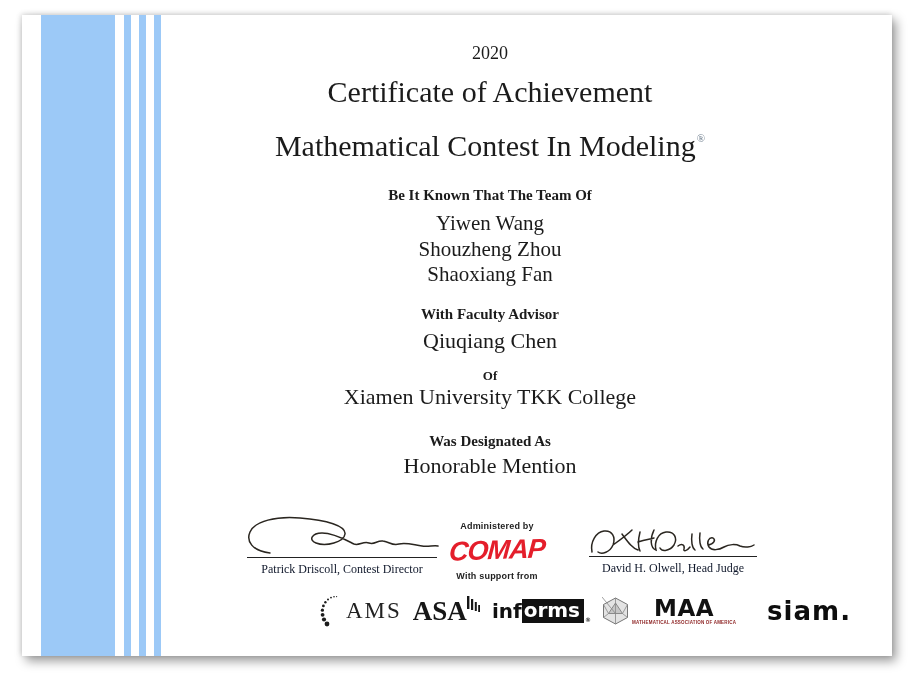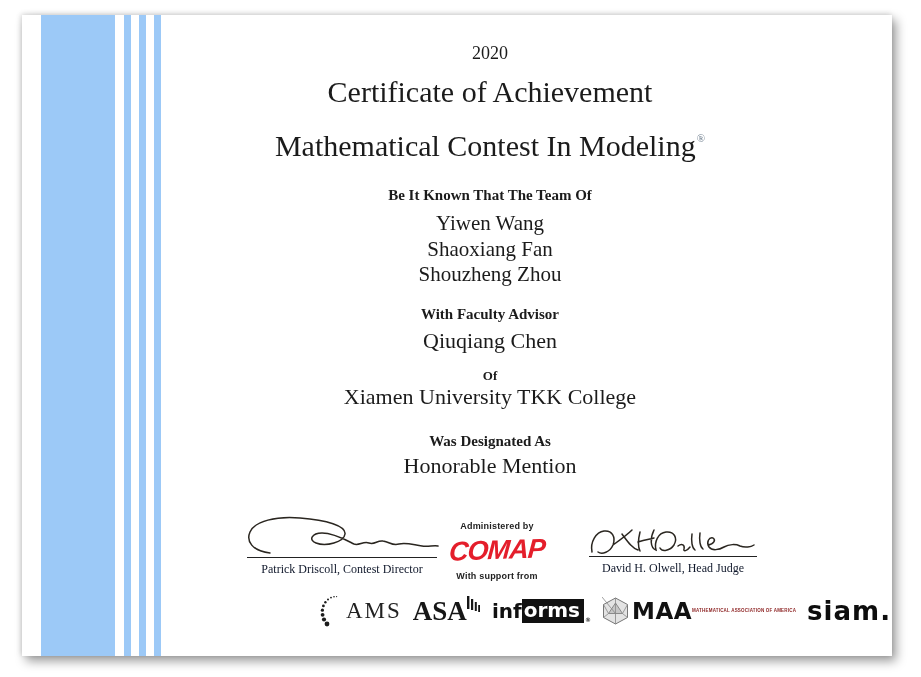--- a/index.html
+++ b/index.html
@@ -45,45 +45,45 @@
   
   .logos{position:absolute;left:298px;top:578px;height:36px;display:flex;align-items:center;gap:11px;}
   .logo{display:flex;align-items:center;}
   .ams-text{font-size:23px;letter-spacing:2px;color:#222;margin-left:8px;}
   .asa-text{font-size:27px;font-weight:600;color:#161616;}
   .informs{font-family:"DejaVu Sans", sans-serif;font-weight:bold;font-size:20px;align-items:flex-end;}
   .inf{color:#111;line-height:24px;}
   .orms{background:#111;color:#fff;padding:1px 4px 2px 2px;line-height:21px;}
   .informs .r{font-size:6px;color:#333;align-self:flex-end;margin-left:1px;}
   .maa{gap:3px;}
-  .maa-col{display:flex;flex-direction:row;align-items:center;line-height:1;}
+  .maa-col{display:flex;flex-direction:column;align-items:center;line-height:1;}
   .maa-text{font-family:"DejaVu Sans", sans-serif;font-weight:bold;font-size:23px;color:#111;letter-spacing:.5px;}
   .maa-cap{font-size:4.5px;font-weight:bold;font-family:"Liberation Sans",sans-serif;letter-spacing:.2px;margin-top:1px;}
-  .siam{font-family:"DejaVu Sans", sans-serif;font-weight:bold;font-size:26px;color:#0d0d0d;letter-spacing:1px;}
+  .siam{font-family:"DejaVu Sans", sans-serif;font-weight:bold;font-size:26px;color:#0d0d0d;letter-spacing:1px;margin-left:20px;}
 </style>
 </head>
 <body>
 
 <div class="page">
 
   <div class="bar-wide" style="background: rgb(156, 201, 247);"></div>
   <div class="stripe s1" style="background: rgb(156, 201, 247);"></div>
   <div class="stripe s2" style="background: rgb(156, 201, 247);"></div>
   <div class="stripe s3" style="background: rgb(156, 201, 247);"></div>
 
   <div class="content">
     <div class="year">2020</div>
     <div class="title t2">Certificate of Achievement</div>
     <div class="title t1"><span>Mathematical Contest In Modeling</span><span class="reg">®</span></div>
 
     <div class="label lab-team">Be It Known That The Team Of</div>
     <div class="names">
       <div class="name">Yiwen Wang</div>
+      <div class="name">Shouzheng Zhou</div>
       <div class="name">Shaoxiang Fan</div>
-      <div class="name">Shouzheng Zhou</div>
     </div>
 
     <div class="label lab-adv">With Faculty Advisor</div>
     <div class="big adv-name">Qiuqiang Chen</div>
 
     <div class="lab-of">Of</div>
     <div class="big institution">Xiamen University TKK College</div>
 
     <div class="label lab-des">Was Designated As</div>
     <div class="big designation">Honorable Mention</div>

